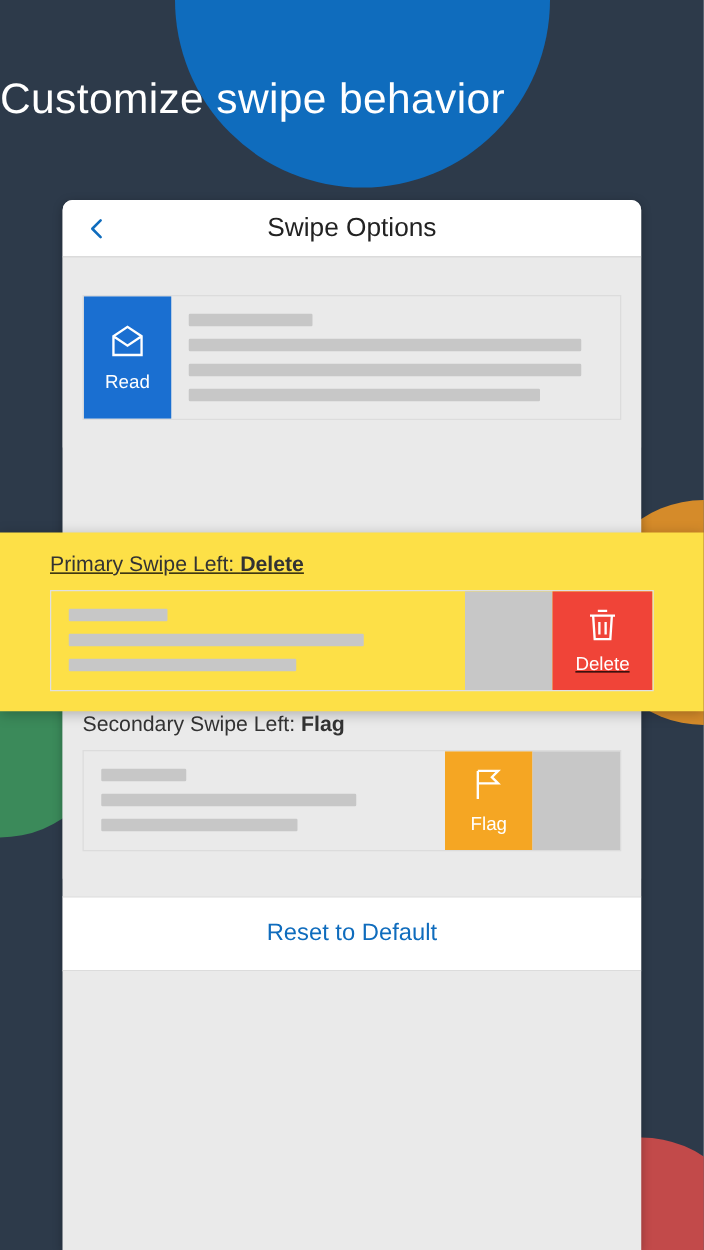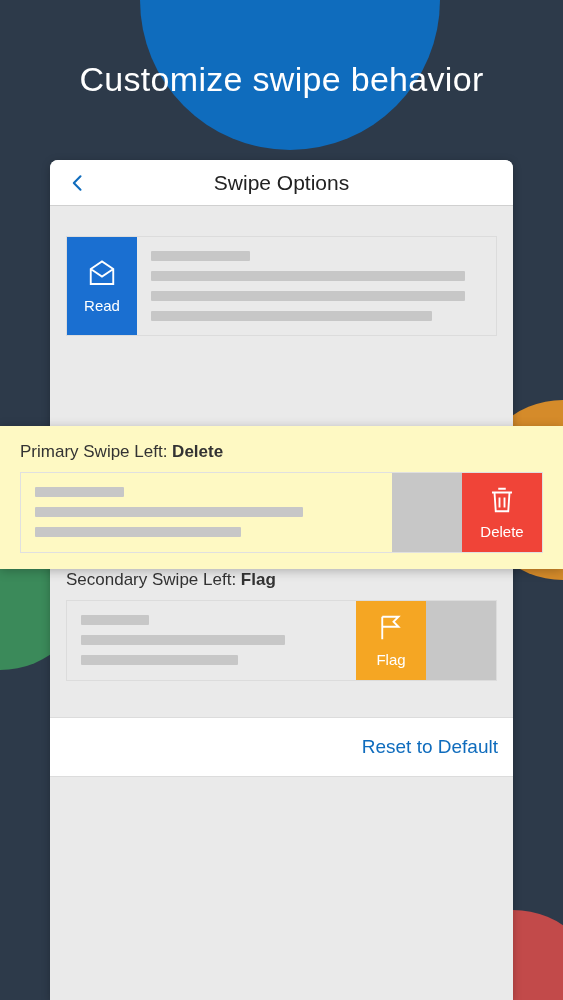--- a/index.html
+++ b/index.html
@@ -14,21 +14,20 @@
     .c-blue-top { width: 300px; height: 300px; background: #0f6cbd; top: -150px; left: 140px; }
     .c-orange { width: 180px; height: 180px; background: #d58b2a; top: 400px; right: -90px; }
     .c-green  { width: 180px; height: 180px; background: #3b8a5a; top: 490px; left: -90px; }
     .c-purple { width: 180px; height: 180px; background: #6a4a8a; bottom: 30px; left: 120px; }
     .c-red    { width: 180px; height: 180px; background: #c24a4a; bottom: -90px; right: -40px; }
 
     .promo-title {
       position: absolute;
       top: 60px;
       left: 0; right: 0;
-      text-align: center;
       color: #fff;
       font-size: 34px;
       font-weight: 300;
       letter-spacing: 0.3px;
     }
 
     .phone {
       position: absolute;
       top: 160px;
       left: 50px; right: 50px;
@@ -90,34 +89,35 @@
     .lines.left .l { margin-left:0; }
     .lines.left .l.short { width:26%; }
     .lines.left .l.med   { width:78%; }
     .lines.left .l.m2    { width:60%; }
 
     
     .popped-wrapper {
       position: absolute;
       top: 426px;
       left: 0; right: 0;
-      padding: 16px 20px;
-      background: #fef9c3;
+      padding: 16px 40px;
+      background: #fde047;
       box-shadow: 0 2px 10px rgba(0,0,0,.25);
       z-index: 50;
+      text-decoration: underline;
     }
     .popped-wrapper .section-label { padding: 0 0 10px 0; }
     .popped-wrapper .card { border-color:#e0e0e0; }
 
     .reset {
       background:#fff;
       border-top:1px solid #dcdcdc;
       border-bottom:1px solid #dcdcdc;
-      text-align:right;
-      padding:18px 15px;
+      text-align:center;
+      padding:18px 0;
       color:#0f6cbd;
       font-size:19px;
       cursor:pointer;
       margin-top:14px;
     }
 
     
     .spacer { height: 188px; }
   </style>
 </head>

